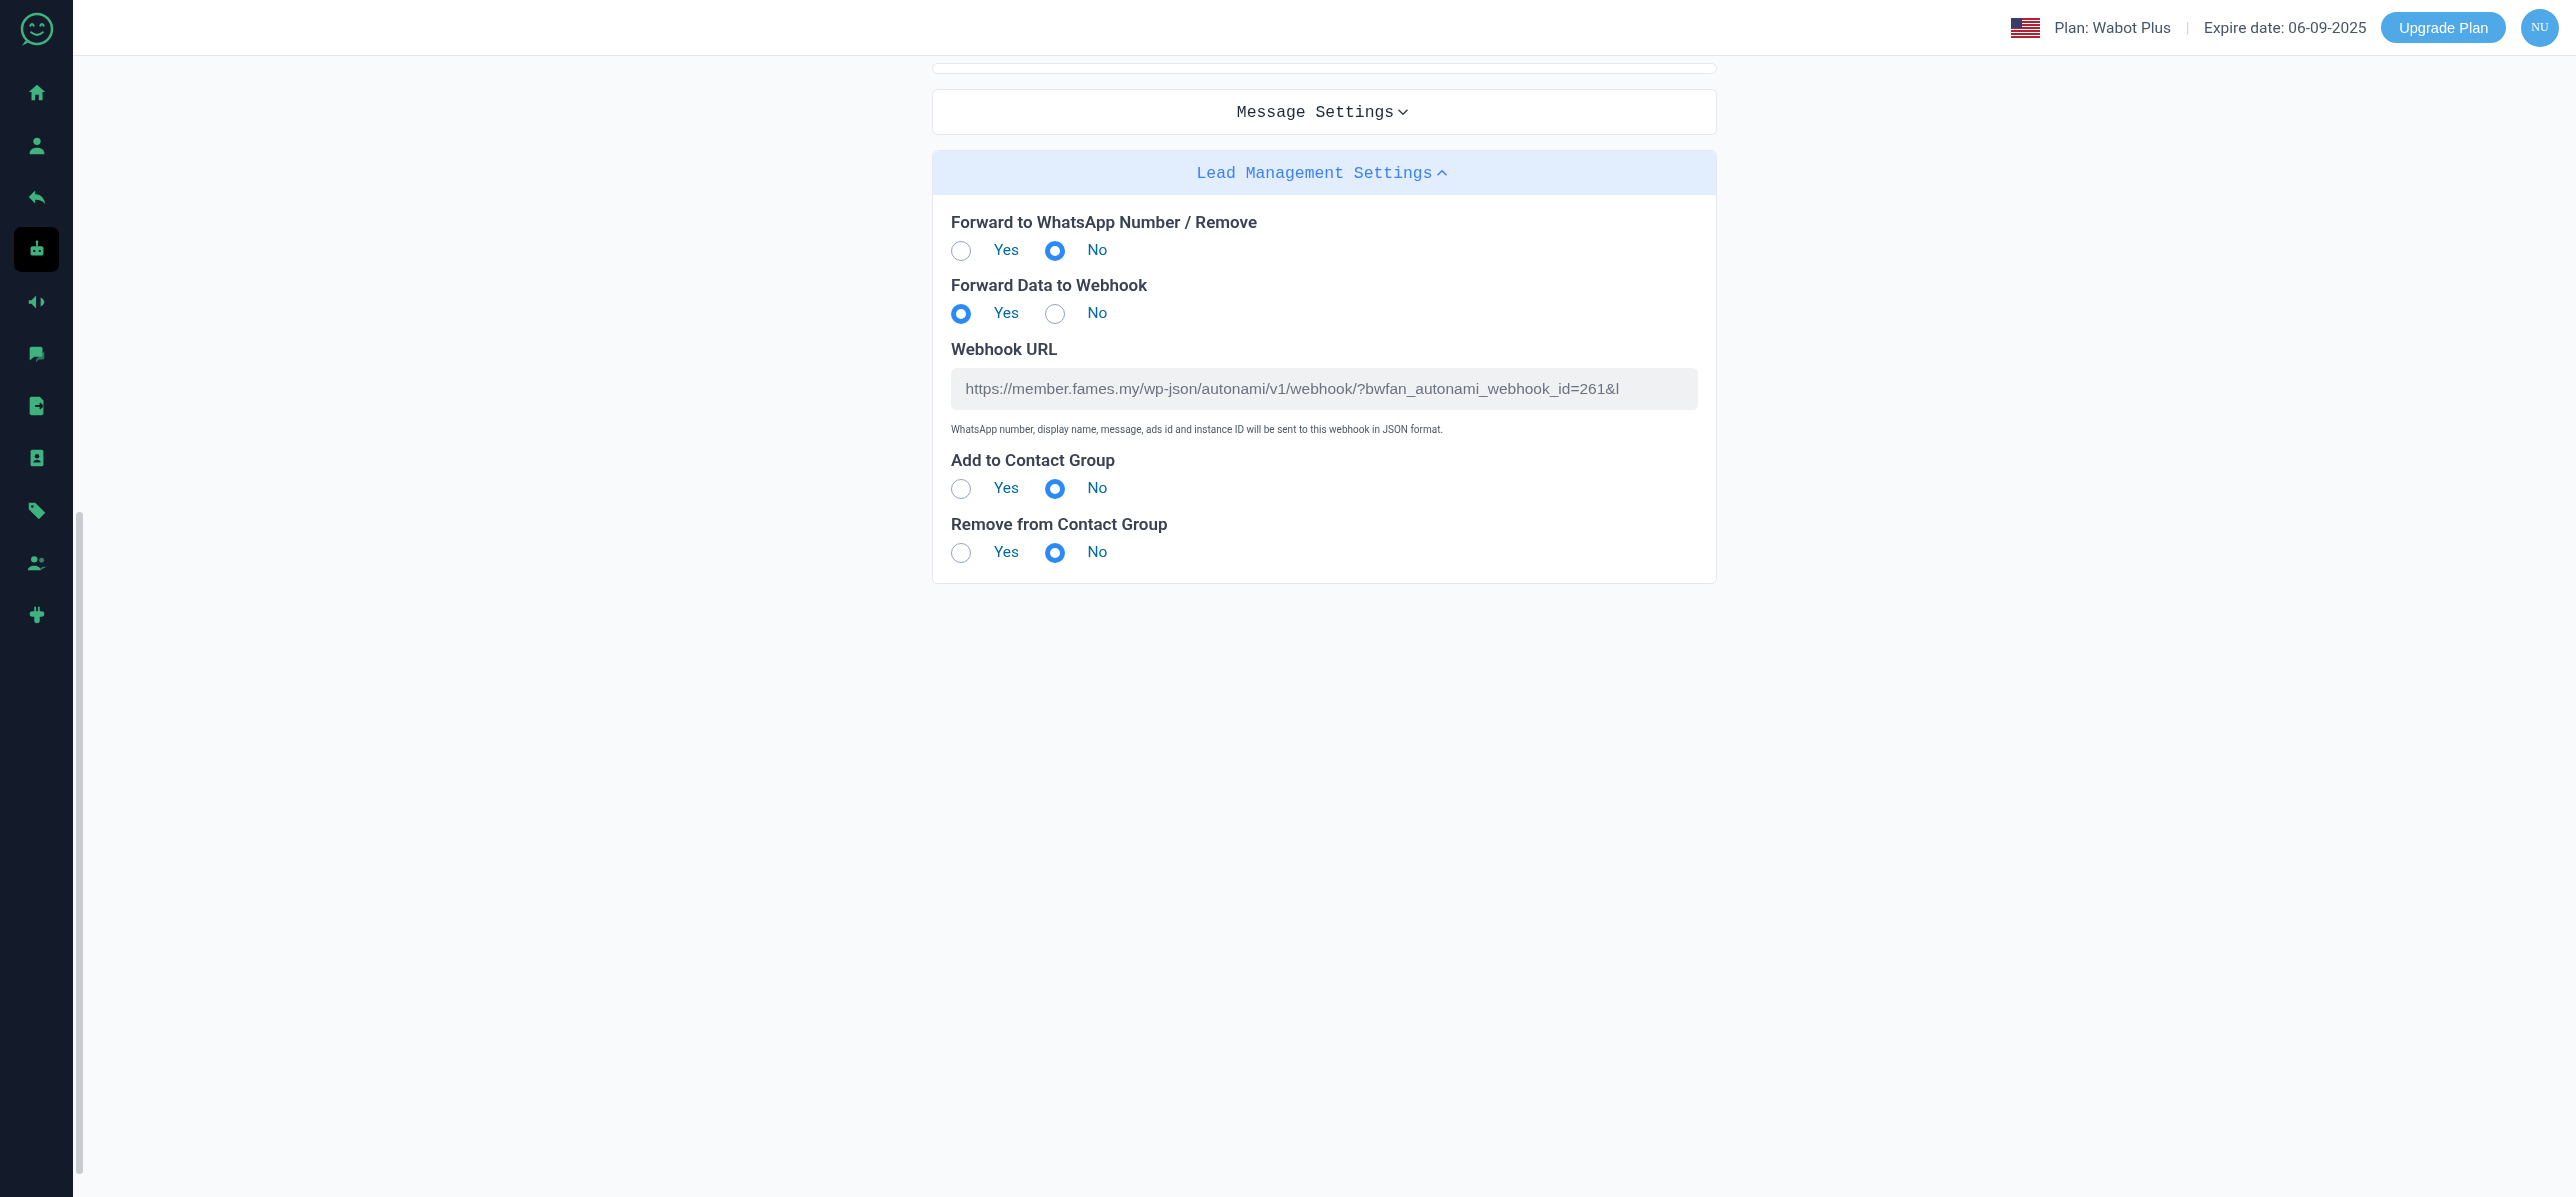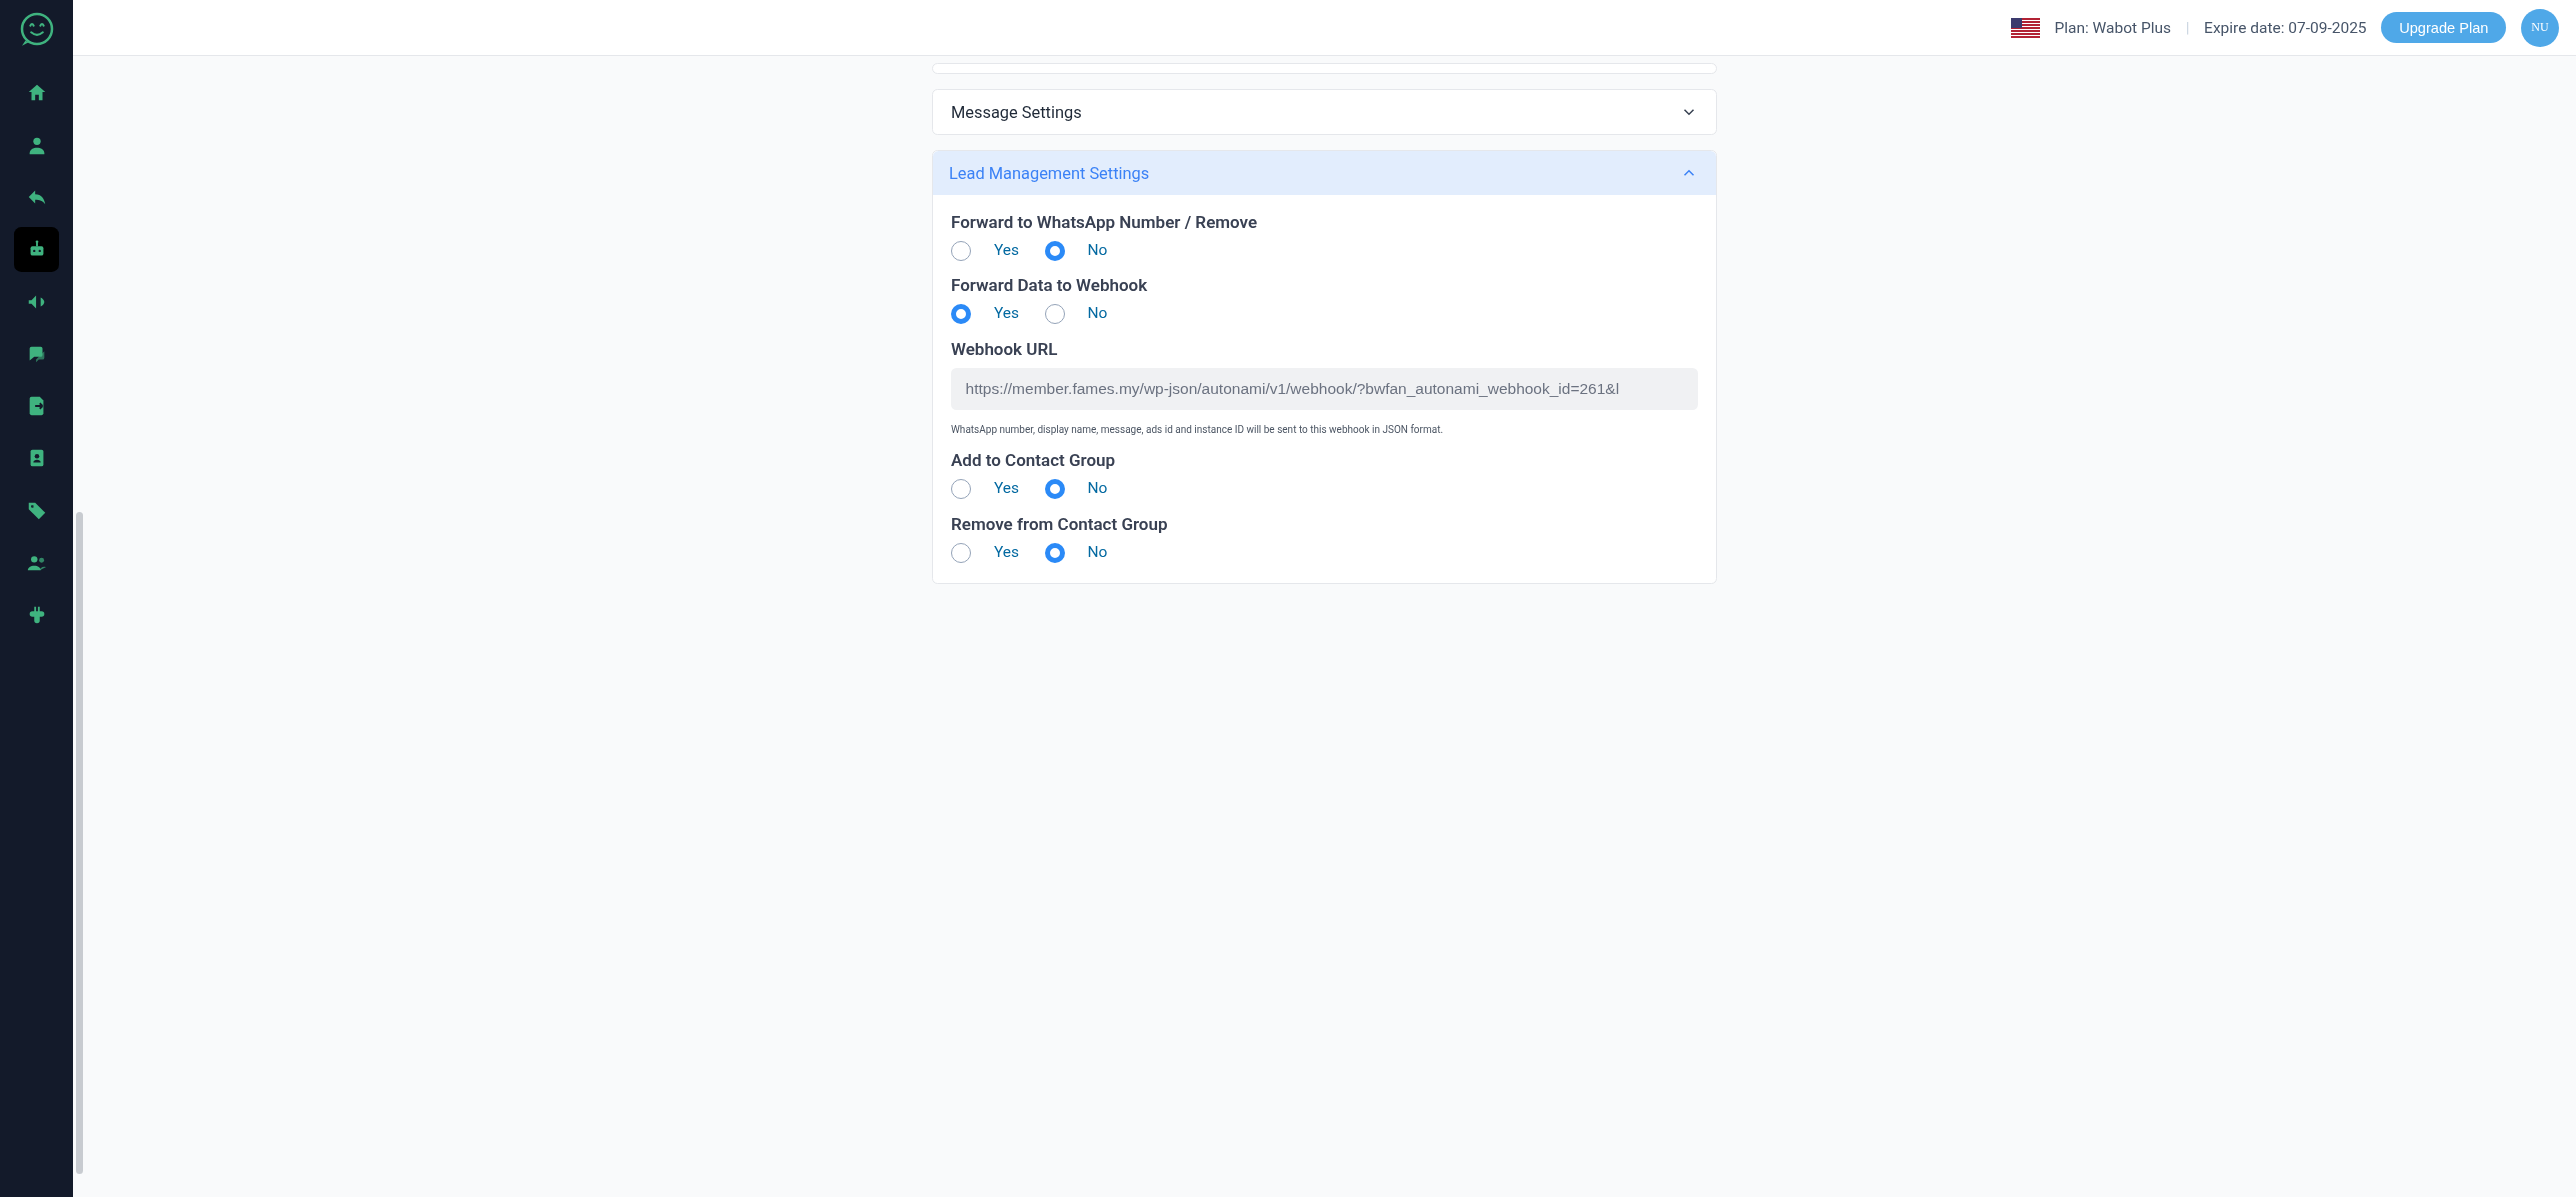--- a/index.html
+++ b/index.html
@@ -126,26 +126,27 @@
     border-radius: 5.5px;
     margin-bottom: 14.6px;
   }
   .panel-top-stub {
     height: 11px;
     border-bottom-left-radius: 5.5px;
     border-bottom-right-radius: 5.5px;
   }
   .panel-header {
     display: flex;
-    justify-content: space-between;
+    justify-content: center;
     align-items: center;
     padding: 12.7px 18px;
     font-size: 16.4px;
     color: #1f2937;
     cursor: pointer;
+    font-family: Liberation Mono, monospace;
   }
   .panel-header.active {
     background: #e2edfd;
     color: #3b82f6;
     border-top-left-radius: 5.5px;
     border-top-right-radius: 5.5px;
     padding-left: 16px;
   }
   .chev { width: 18px; height: 18px; stroke: #374151; }
   .panel-header.active .chev { stroke: #3b82f6; }
@@ -300,21 +301,21 @@
           <path d="M9 3v5H7a3 3 0 000 6h2v4a3 3 0 006 0v-4h2a3 3 0 000-6h-2V3h-2v5h-2V3H9z"></path>
         </svg>
     </div>
   </div>
 
   <div class="main">
     <div class="topbar">
       <span class="flag"></span>
       <span>Plan: Wabot Plus</span>
       <span class="divider">|</span>
-      <span>Expire date: 07-09-2025</span>
+      <span>Expire date: 06-09-2025</span>
       <button class="upgrade-btn">Upgrade Plan</button>
       <div class="avatar">NU</div>
     </div>
 
     <div class="content">
       <div class="scroll-track">
           <div class="scroll-thumb"></div>
         </div>
       <div class="content-inner">
 

